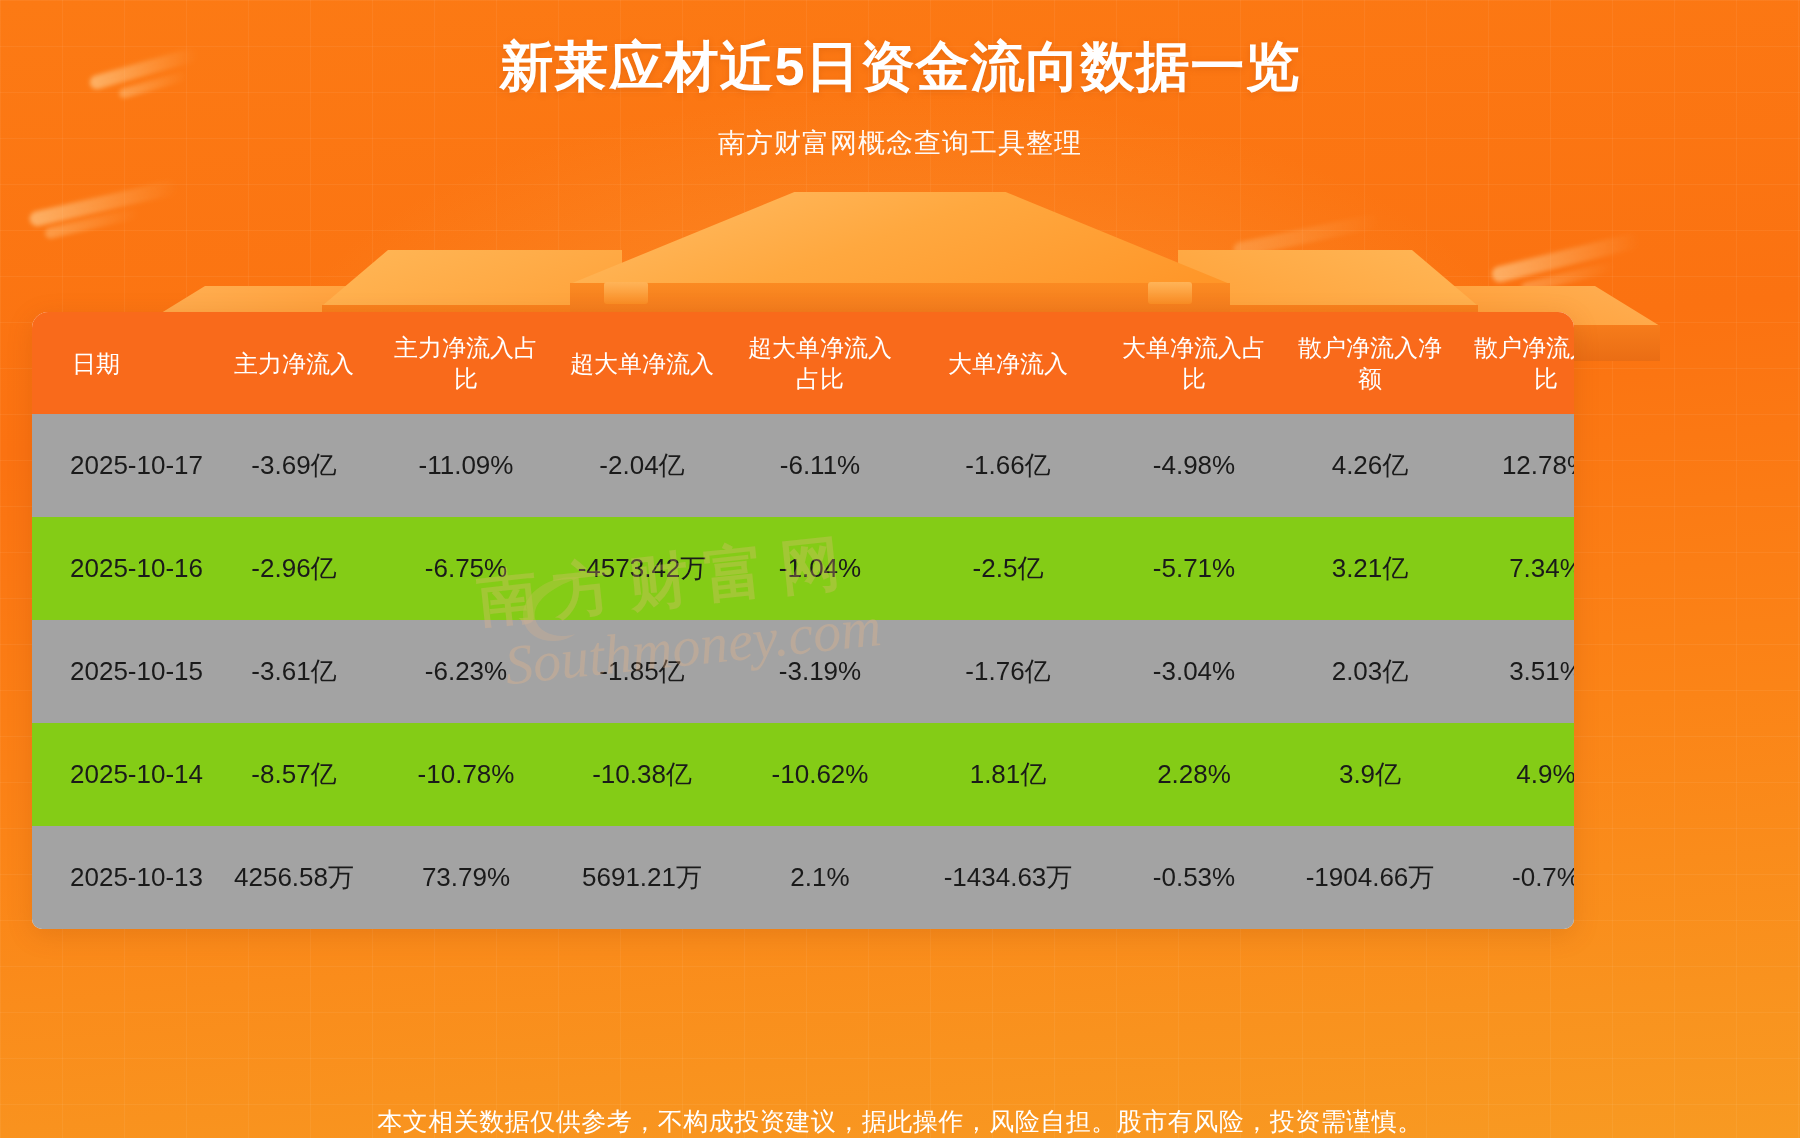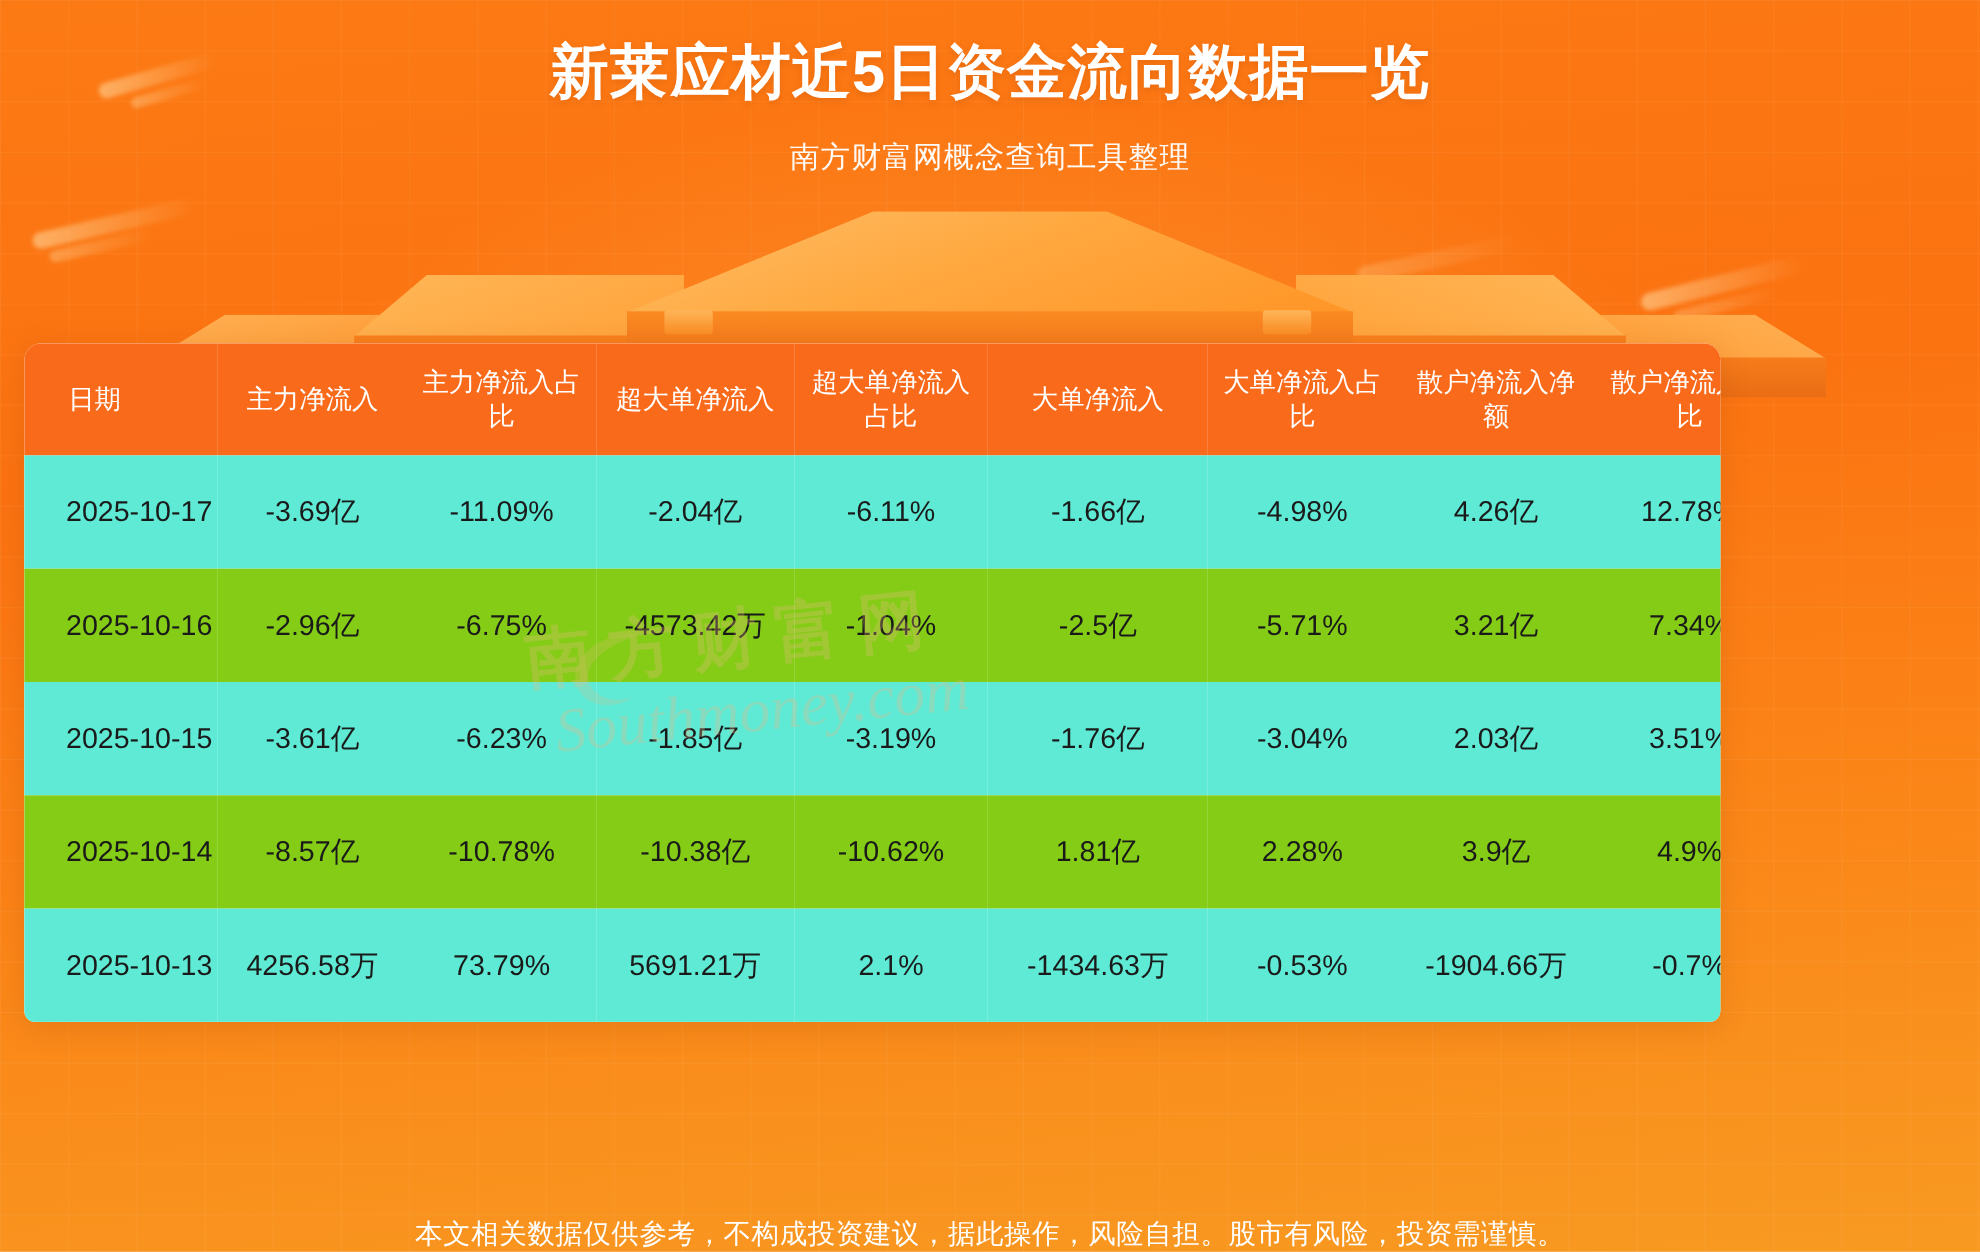--- a/index.html
+++ b/index.html
@@ -117,21 +117,21 @@
     margin-top: 26px;
     font-size: 27px;
     color: #ffffff;
     letter-spacing: 1px;
     opacity: .97;
   }
 
   
   .card {
     position: absolute;
-    left: 22px; top: 312px;
+    left: 32px; top: 312px;
     width: 1542px;
     border-radius: 16px 16px 10px 10px;
     overflow: hidden;
     z-index: 6;
     box-shadow: 0 6px 26px rgba(150,60,0,0.18);
     background: #ffffff;
   }
   table { width: 100%; border-collapse: collapse; table-layout: fixed; }
 
   thead th {
@@ -149,21 +149,21 @@
 
   tbody td {
     font-size: 26px;
     color: #1a1a1a;
     text-align: center;
     height: 103px;
     padding: 8px 6px;
     white-space: nowrap;
   }
   tbody td:first-child { text-align: left; padding-left: 38px; }
-  tbody tr.odd  td { background: #5eead4; }
+  tbody tr.odd  td { background: #a3a3a3; }
   tbody tr.even td { background: #84cc16; }
 
   
   col.c0 { width: 176px; }
   col.c1 { width: 172px; }
   col.c2 { width: 172px; }
   col.c3 { width: 180px; }
   col.c4 { width: 176px; }
   col.c5 { width: 200px; }
   col.c6 { width: 172px; }

